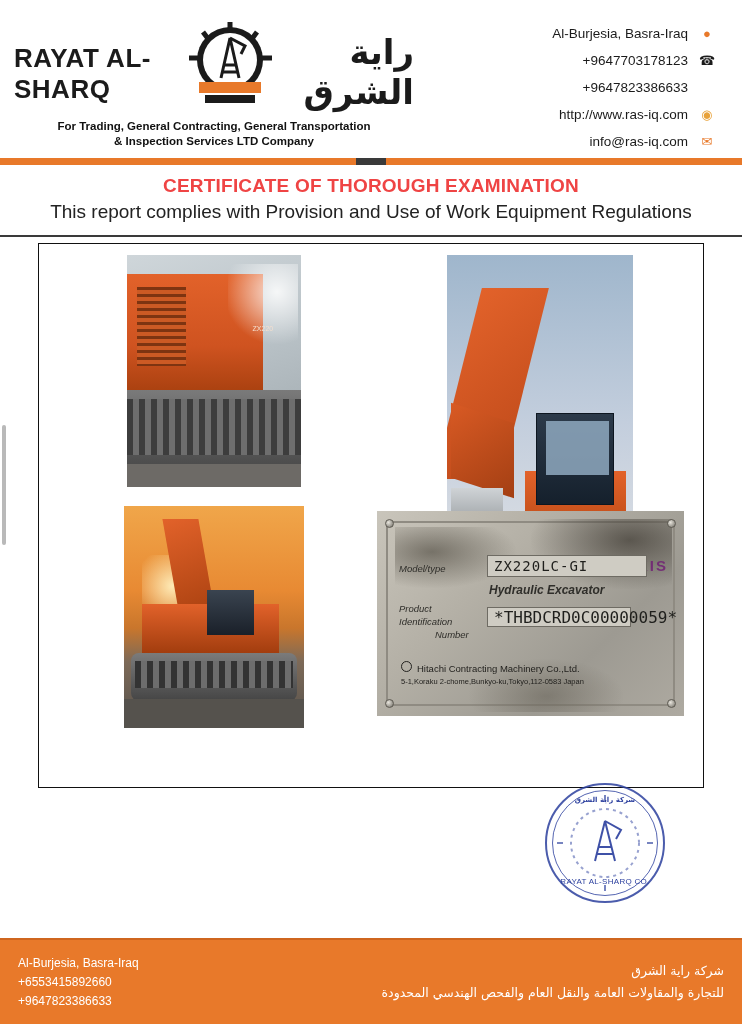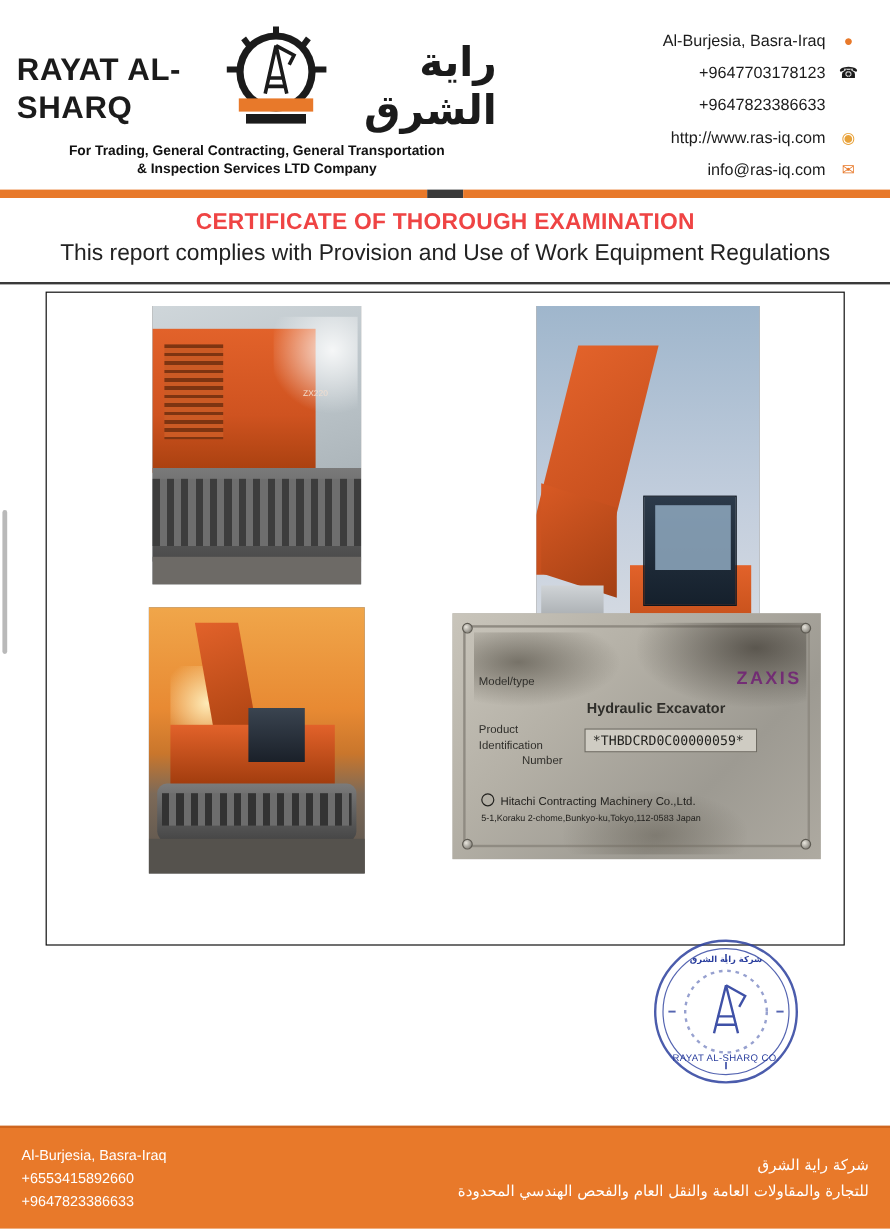--- a/index.html
+++ b/index.html
@@ -232,21 +232,21 @@
   .plate-dirt2 { position:absolute; right:4%; top:4%; width:46%; height:34%;
     background: radial-gradient(ellipse at 70% 30%, rgba(40,35,28,.6), rgba(40,35,28,0) 72%); }
   .plate-dirt3 { position:absolute; left:30%; bottom:2%; width:50%; height:26%;
     background: radial-gradient(ellipse at 50% 70%, rgba(70,64,52,.35), rgba(70,64,52,0) 72%); }
   .screw { position:absolute; width:9px; height:9px; border-radius:50%;
     background: radial-gradient(circle at 35% 35%, #e8e5dd, #6f6c64); border:1px solid #5d5a52; }
   .s-tl { left:8px; top:8px; } .s-tr { right:8px; top:8px; }
   .s-bl { left:8px; bottom:8px; } .s-br { right:8px; bottom:8px; }
   .zaxis { position:absolute; right:16px; top:10px; font-size:15px; font-weight:bold;
     color:#701a75; letter-spacing:2px; font-family:"Liberation Sans",sans-serif; opacity:.8;margin-top:36px;}
-  .plate-lbl { position:absolute; font-size:9.5px; color:#2f2e2a; font-family:"Liberation Sans",sans-serif; }
+  .plate-lbl { position:absolute; font-size:9.5px; color:#2f2e2a; font-family:"Liberation Sans",sans-serif;font-style:italic; }
   .plate-field {
     position:absolute; border:1px solid #6e6b63; background:#cfccc3;
     display:flex; align-items:center; padding-left:6px;
     font-family:"DejaVu Sans Mono", monospace; color:#1f1f1c;
   }
   .plate-maker { position:absolute; left:22px; bottom:34px; font-size:9.5px; color:#23221f; }
   .plate-addr  { position:absolute; left:22px; bottom:22px; font-size:7.5px; color:#23221f; }
   .hlogo { position:absolute; left:9px; bottom:33px; width:11px; height:11px;
     border:1.4px solid #23221f; border-radius:50%; }
 
@@ -432,27 +432,28 @@
       <div class="plate-dirt2"></div>
       <div class="plate-dirt3"></div>
       <div class="screw s-tl"></div>
       <div class="screw s-tr"></div>
       <div class="screw s-bl"></div>
       <div class="screw s-br"></div>
 
       <div class="zaxis">ZAXIS</div>
 
       <div class="plate-lbl" style="left:22px; top:52px;">Model/type</div>
+      <div class="plate-field" style="left:110px; top:44px; width:160px; height:22px; font-size:14px; letter-spacing:1px;">ZX220LC-GI</div>
 
       <div class="plate-lbl" style="left:112px; top:72px; font-size:12px; font-weight:bold;">Hydraulic Excavator</div>
 
       <div class="plate-lbl" style="left:22px; top:92px;">Product</div>
       <div class="plate-lbl" style="left:22px; top:105px;">Identification</div>
       <div class="plate-lbl" style="left:22px; top:118px;margin-left:36px;">Number</div>
-      <div class="plate-field" style="left:110px; top:96px; width:144px; height:20px; font-size:11px;">*THBDCRD0C00000059*</div>
+      <div class="plate-field" style="left:110px; top:96px; width:144px; height:20px; font-size:16px;">*THBDCRD0C00000059*</div>
 
       <div class="hlogo" style="left:24px; bottom:44px;"></div>
       <div class="plate-maker" style="left:40px; bottom:42px;">Hitachi Contracting Machinery Co.,Ltd.</div>
       <div class="plate-addr" style="left:24px; bottom:30px;">5-1,Koraku 2-chome,Bunkyo-ku,Tokyo,112-0583 Japan</div>
     </div>
   </div>
 
   <div class="stamp">
     <div class="ring"></div>
     <div class="ring2"></div>

